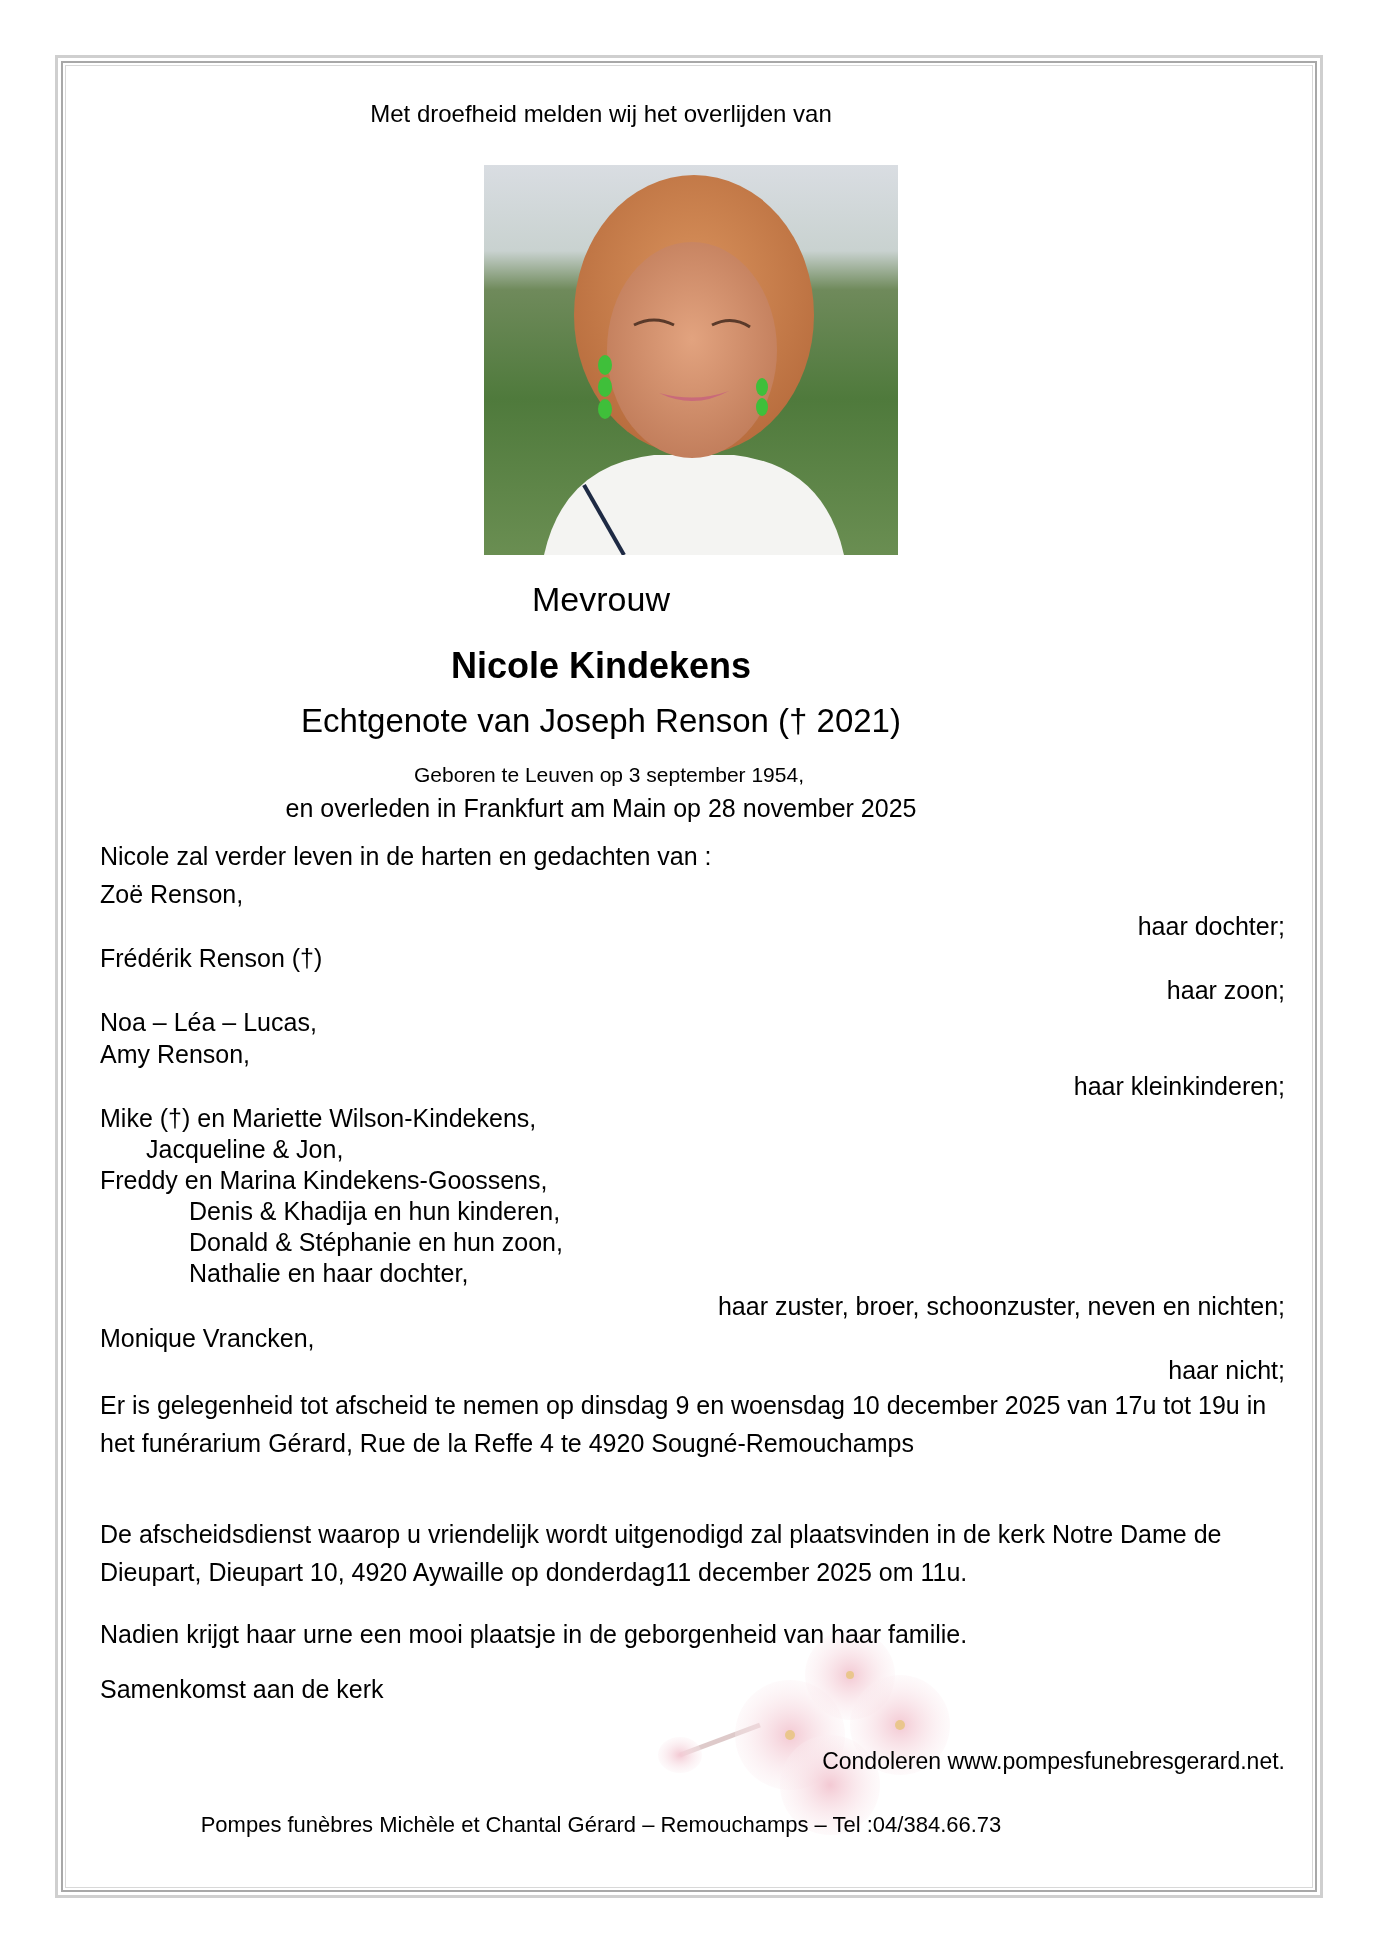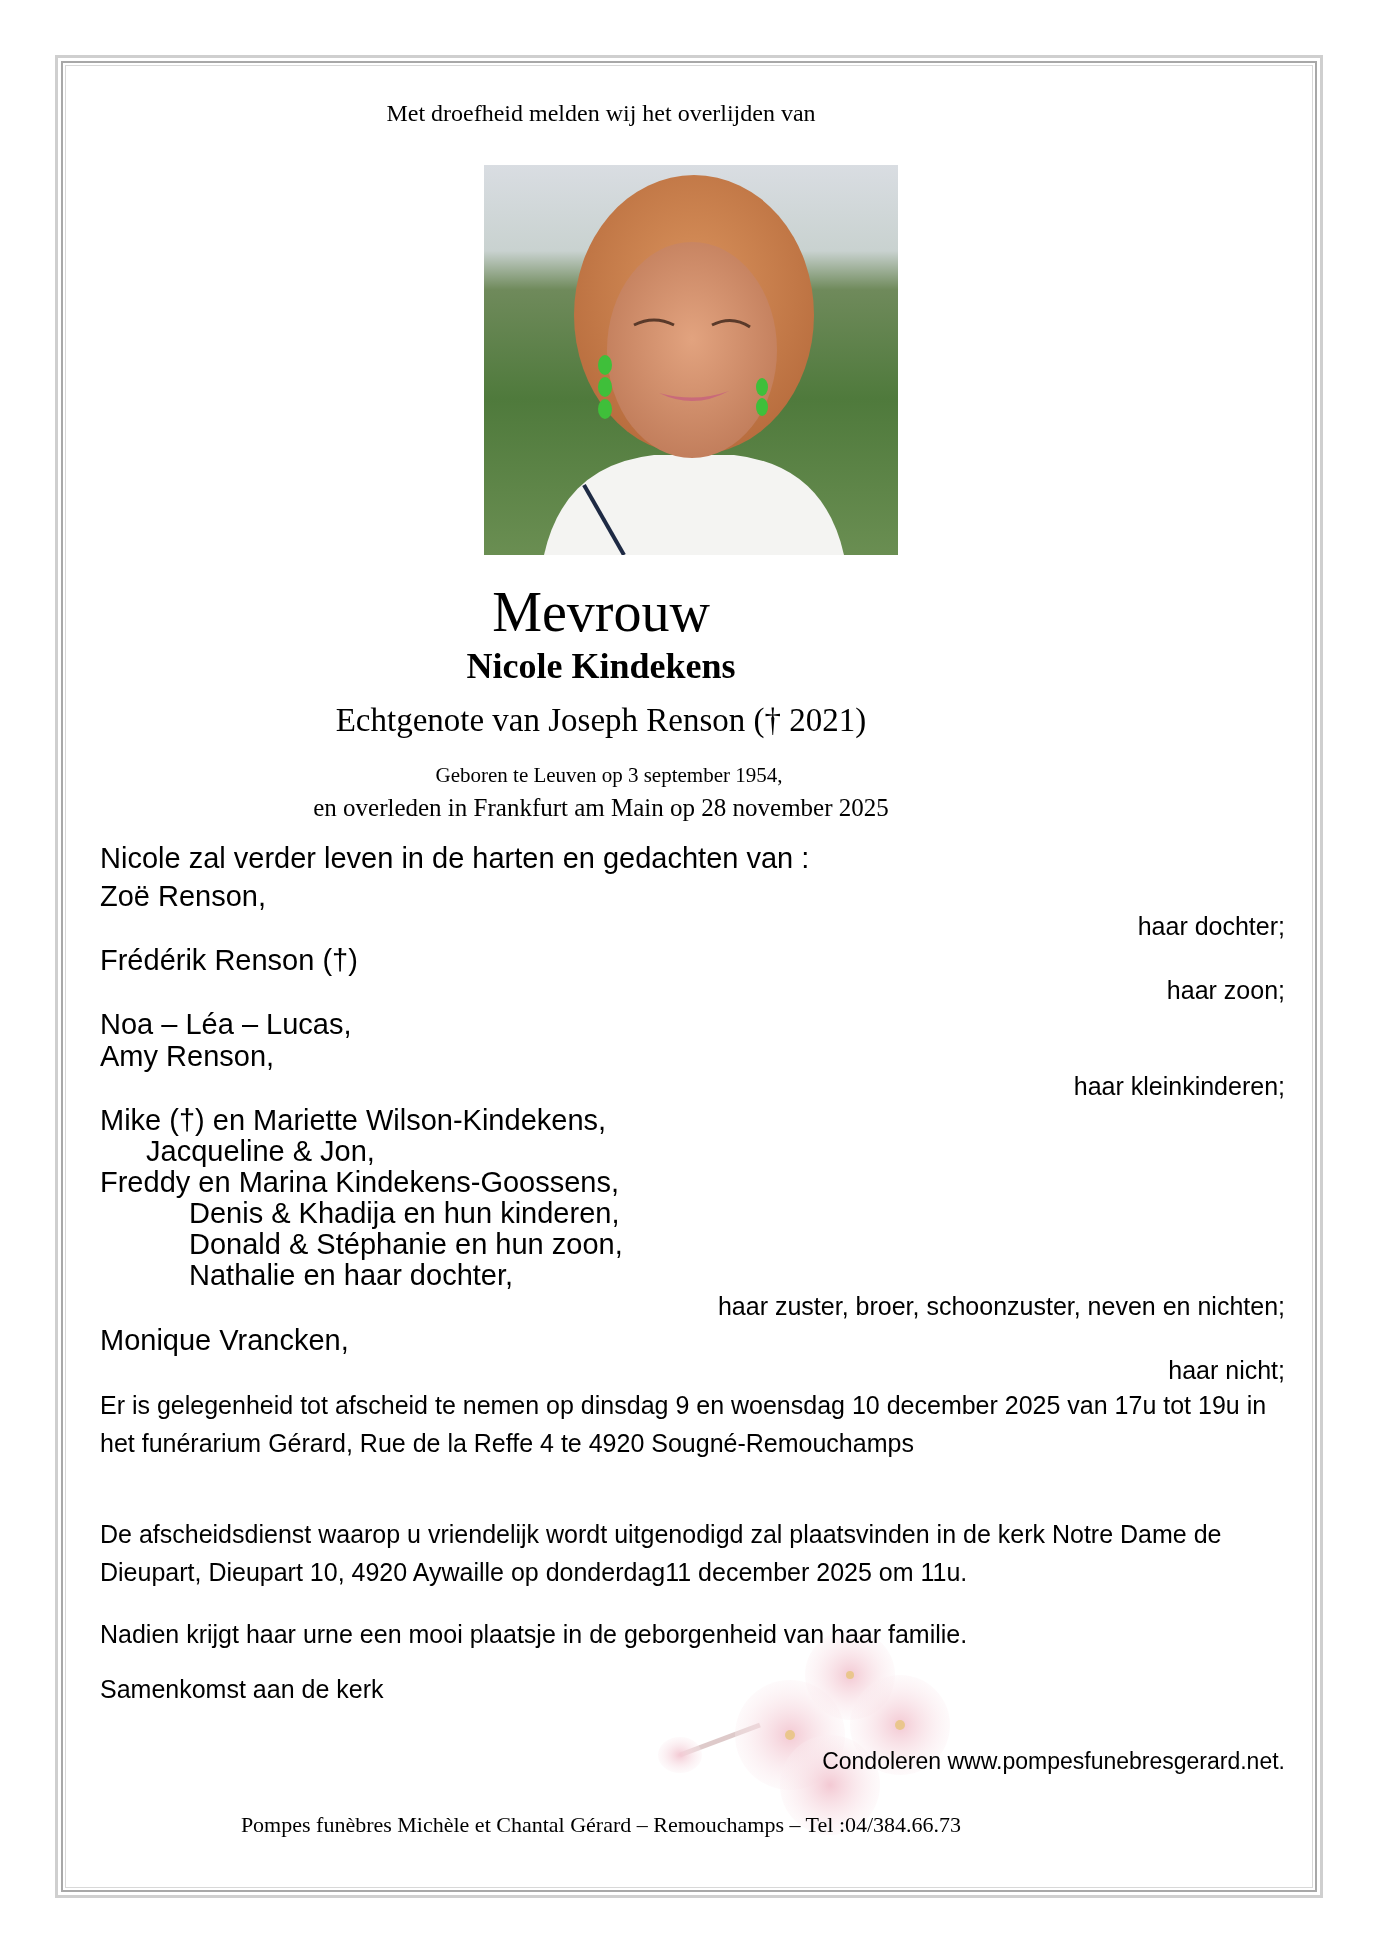--- a/index.html
+++ b/index.html
@@ -5,29 +5,29 @@
     html, body { margin: 0; padding: 0; background: #ffffff; }
     body { width: 1378px; height: 1949px; position: relative; overflow: hidden;
            font-family: "Liberation Sans", sans-serif; color: #000; }
     .frame { position: absolute; left: 55px; top: 55px; width: 1268px; height: 1843px;
              border: 3px solid #cfcfcf; box-sizing: border-box; }
     .frame::before { content: ""; position: absolute; left: 3px; top: 3px; right: 3px; bottom: 3px;
              border: 2px solid #a8a8a8; }
     .frame::after { content: ""; position: absolute; left: 7px; top: 7px; right: 7px; bottom: 7px;
              border: 1px solid #d8d8d8; }
     .abs { position: absolute; white-space: nowrap; }
-    .center { left: 0; width: 1202px; text-align: center; font-family: Liberation Serif, serif; }
+    .center { left: 0; width: 1202px; text-align: center; }
     .intro { top: 100px; font-size: 24px; }
     .photo { position: absolute; left: 484px; top: 165px; width: 414px; height: 390px; overflow: hidden; }
-    .title { top: 580px; font-size: 56px; }
+    .title { top: 580px; font-size: 34px; }
     .name { top: 645px; font-size: 36px; font-weight: bold; }
     .spouse { top: 702px; font-size: 33px; }
     .born { top: 763px; font-size: 21px; margin-left: 8px; }
     .died { top: 794px; font-size: 25px; }
-    .body-text { font-size: 29px; left: 100px; }
+    .body-text { font-size: 25px; left: 100px; }
     .right { right: 93px; font-size: 25px; }
     .indent1 { left: 146px; }
     .indent2 { left: 143px; margin-left: 46px; }
     .para { left: 100px; width: 1200px; font-size: 25px; line-height: 38px; white-space: normal; }
     .blossom { position: absolute; left: 640px; top: 1615px; width: 380px; height: 230px; }
     .footer { top: 1812px; font-size: 22px; }
     .condol { top: 1728px; right: 93px; font-size: 23px; margin-top: 20px; }
   </style>
 </head>
 <body>

